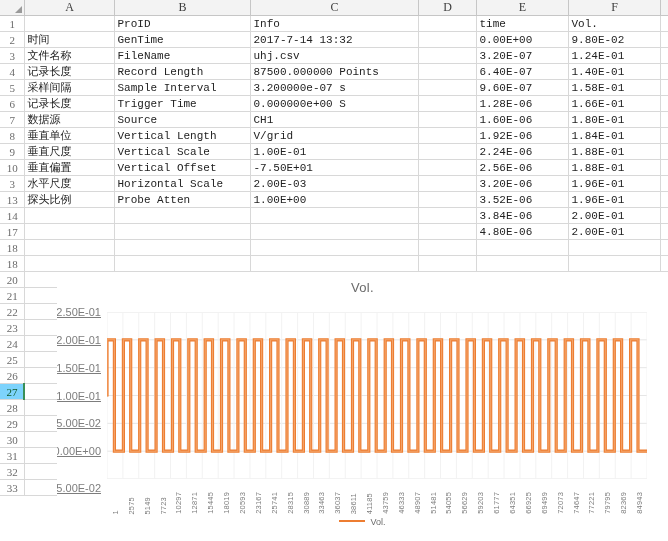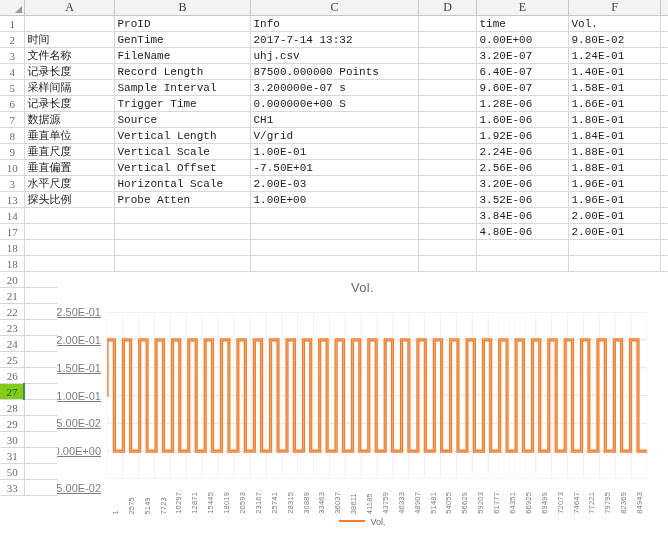--- a/index.html
+++ b/index.html
@@ -65,21 +65,21 @@
     border-right: 1px solid #c6c6c6;
     border-bottom: 1px solid #dcdcdc;
     color: #6b6b6b;
     font-family: "Liberation Serif", serif;
     font-size: 11px;
     text-align: center;
     padding: 0;
   }
 
   td.rowhdr.sel {
-    background: #84cc16;
+    background: #7dd3fc;
     color: #0f5b2a;
     border-right: 2px solid #3a8f57;
   }
 
   th.corner { position: relative; }
   .corner-tri {
     position: absolute;
     right: 2px; bottom: 2px;
     width: 0; height: 0;
     border-left: 7px solid transparent;
@@ -494,21 +494,21 @@
             <td class="rowhdr">31</td>
             <td class="cn"></td>
             <td class="cn"></td>
             <td class="cn"></td>
             <td class="cn"></td>
             <td class="cn"></td>
             <td class="cn"></td>
             <td></td>
           </tr>
           <tr>
-            <td class="rowhdr">50</td>
+            <td class="rowhdr">32</td>
             <td class="cn"></td>
             <td class="cn"></td>
             <td class="cn"></td>
             <td class="cn"></td>
             <td class="cn"></td>
             <td class="cn"></td>
             <td></td>
           </tr>
           <tr>
             <td class="rowhdr">33</td>

